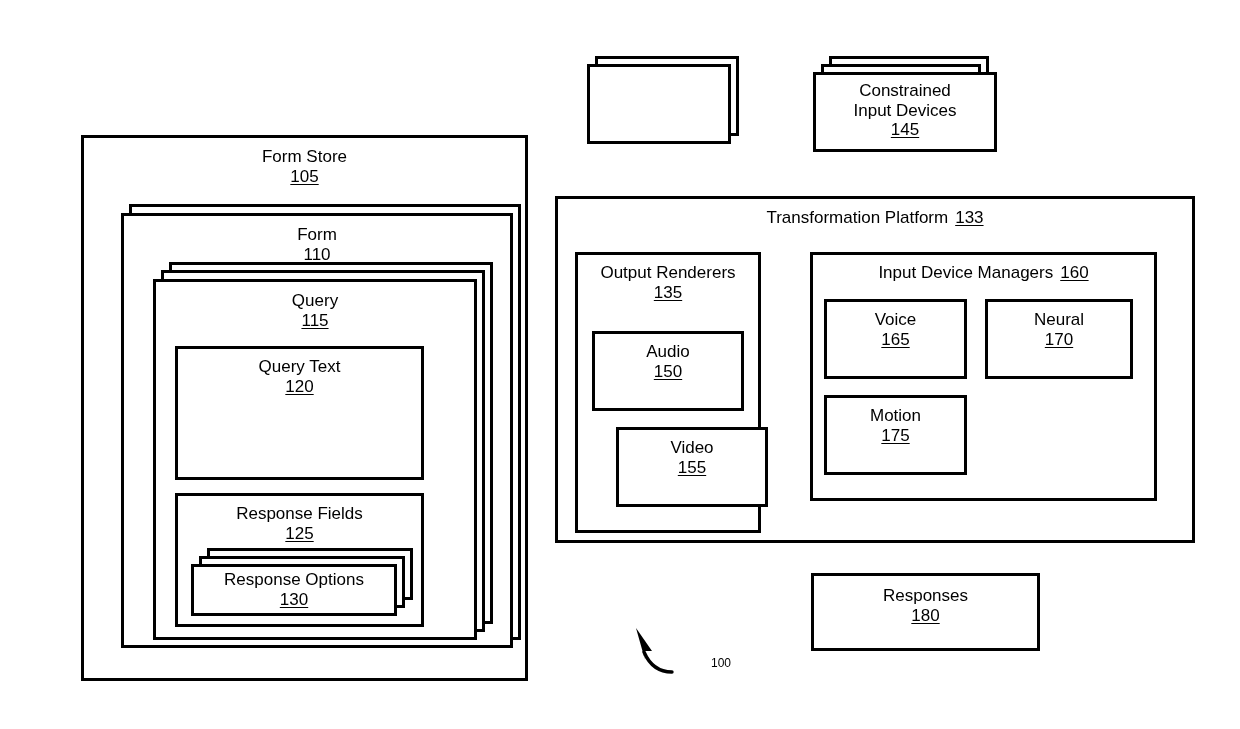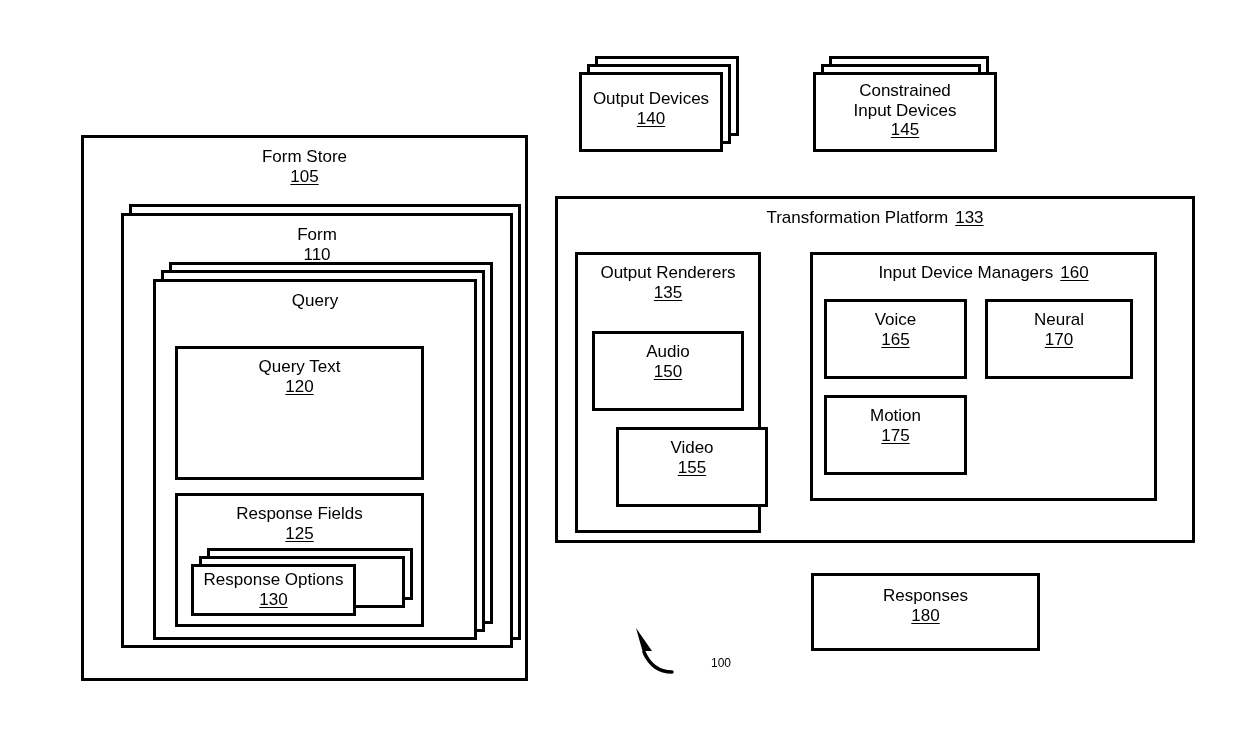--- a/index.html
+++ b/index.html
@@ -112,20 +112,21 @@
       </div>
     </div>
   </div>
 
   <div class="stack" style="left:153px; top:262px; width:340px; height:378px;">
     <div class="layer" style="left:16px; top:0px; width:324px; height:362px;"></div>
     <div class="layer" style="left:8px; top:8px; width:324px; height:362px;"></div>
     <div class="front" style="left:0px; top:17px; width:324px; height:361px;">
       <div class="lbl" style="top:9px;">
         <span class="t">Query</span>
+        <span class="n">115</span>
       </div>
     </div>
   </div>
 
   <div class="box" style="left:175px; top:346px; width:249px; height:134px;">
     <div class="lbl" style="top:8px;">
       <span class="t">Query Text</span>
       <span class="n">120</span>
     </div>
   </div>
@@ -133,37 +134,31 @@
   <div class="box" style="left:175px; top:493px; width:249px; height:134px;">
     <div class="lbl" style="top:8px;">
       <span class="t">Response Fields</span>
       <span class="n">125</span>
     </div>
   </div>
 
   <div class="stack" style="left:191px; top:548px; width:222px; height:68px;">
     <div class="layer" style="left:16px; top:0px; width:206px; height:52px;"></div>
     <div class="layer" style="left:8px; top:8px; width:206px; height:52px;"></div>
-    <div class="front" style="left:0px; top:16px; width:165px; height:52px;padding-left:37px;">
+    <div class="front" style="left:0px; top:16px; width:206px; height:52px;padding-left:37px;">
       <div class="lbl" style="top:3px;">
         <span class="t">Response Options</span>
         <span class="n">130</span>
       </div>
     </div>
   </div>
 
   <div class="stack" style="left:579px; top:56px; width:160px; height:96px;">
     <div class="layer" style="left:16px; top:0px; width:144px; height:80px;"></div>
     <div class="layer" style="left:8px; top:8px; width:144px; height:80px;"></div>
-    <div class="front" style="left:0px; top:16px; width:144px; height:80px;">
-      <div class="lbl" style="top:14px;">
-        <span class="t">Output Devices</span>
-        <span class="n">140</span>
-      </div>
-    </div>
   </div>
 
   <div class="stack" style="left:813px; top:56px; width:176px; height:96px;">
     <div class="layer" style="left:16px; top:0px; width:160px; height:80px;"></div>
     <div class="layer" style="left:8px; top:8px; width:160px; height:80px;"></div>
     <div class="front" style="left:0px; top:16px; width:184px; height:80px;">
         <div class="lbl" style="top:6px;">
         <span class="t">Constrained
 Input Devices</span>
         <span class="n">145</span>

